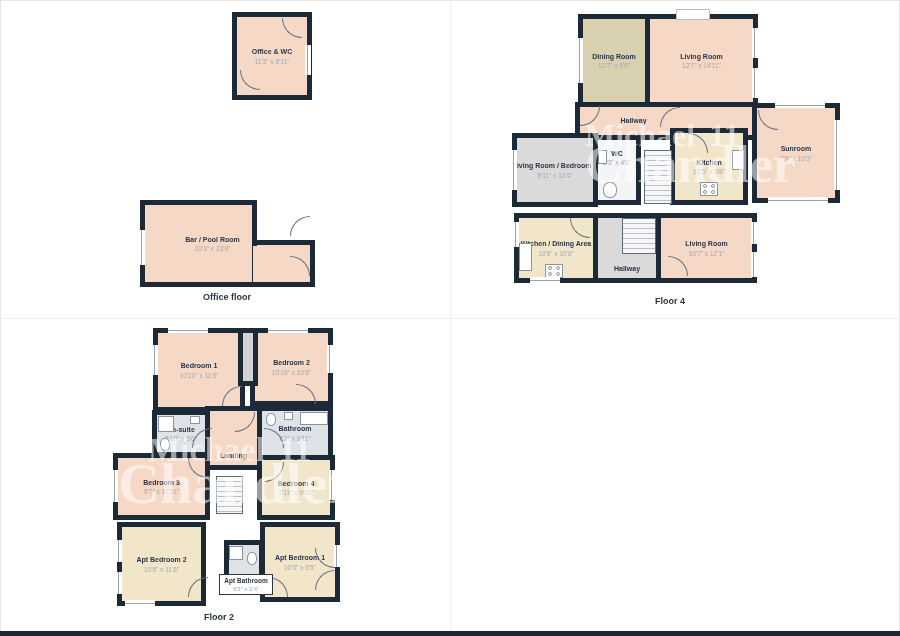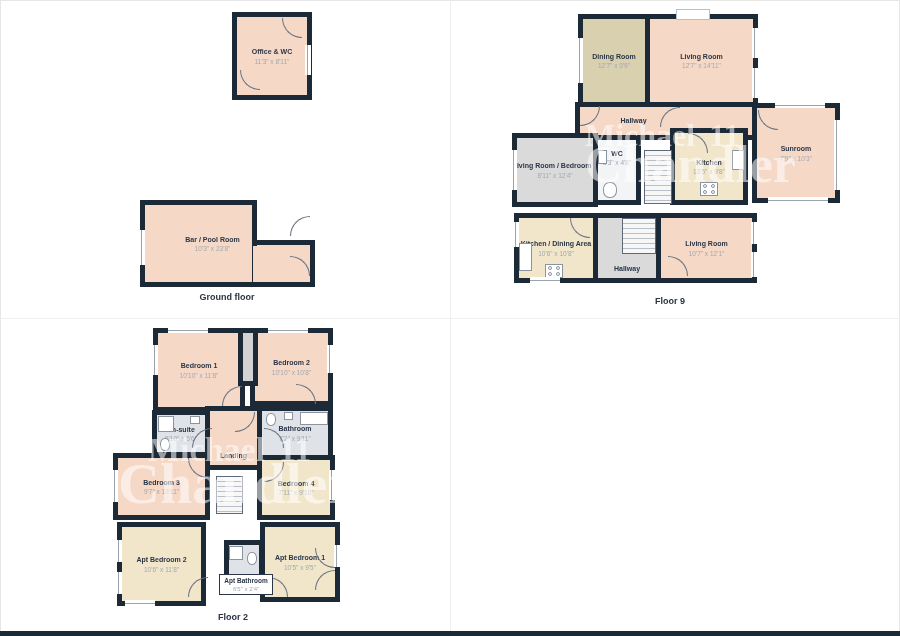--- a/index.html
+++ b/index.html
@@ -62,21 +62,21 @@
   <div class="room pink" style="left:252px;top:240px;width:63px;height:47px;"></div>
   <div class="patch" style="left:253px;top:246px;width:8px;height:36px;"></div>
 
   <div class="win-v" style="left:305px;top:45px;height:30px;"></div>
   <div class="win-v" style="left:139px;top:230px;height:35px;"></div>
   <div class="door bl" style="left:240px;top:70px;"></div>
   <div class="door bl" style="left:282px;top:18px;"></div>
   <div class="door tl" style="left:290px;top:216px;"></div>
   <div class="door tr" style="left:290px;top:256px;"></div>
 
-  <div class="floor-label" style="left:152px;top:292px;width:150px;">Ground floor</div>
+  <div class="floor-label" style="left:152px;top:292px;width:150px;">Office floor</div>
 
   <div class="room tan" style="left:578px;top:14px;width:72px;height:93px;">
     <div class="rlabel">Dining Room</div>
     <div class="rdims">12'7" x 9'9"</div>
   </div>
   <div class="room pink" style="left:645px;top:14px;width:113px;height:93px;">
     <div class="rlabel">Living Room</div>
     <div class="rdims">12'7" x 14'11"</div>
   </div>
   <div class="room pink" style="left:575px;top:102px;width:183px;height:38px;">
@@ -142,21 +142,21 @@
   <div class="fix round" style="left:603px;top:182px;width:14px;height:16px;"></div>
   <div class="fix" style="left:598px;top:150px;width:9px;height:14px;"></div>
   <div class="stove" style="left:545px;top:264px;width:18px;height:14px;">
     <div class="dot"></div>
       <div class="dot"></div>
     <div class="dot"></div>
       <div class="dot"></div>
   </div>
   <div class="fix" style="left:519px;top:243px;width:13px;height:28px;"></div>
 
-  <div class="floor-label" style="left:595px;top:296px;width:150px;">Floor 9</div>
+  <div class="floor-label" style="left:595px;top:296px;width:150px;">Floor 4</div>
 
   <div class="watermark" style="left:585px;top:122px;">
     <div class="wm1"><span>Michael</span><span class="wm-mark">11</span></div>
     <div class="wm2">Chandler</div>
   </div>
 
   <div class="room pink" style="left:153px;top:328px;width:92px;height:84px;">
     <div class="rlabel">Bedroom 1</div>
     <div class="rdims">10'10" x 11'8"</div>
   </div>
@@ -224,21 +224,21 @@
 
   <div class="fix" style="left:158px;top:416px;width:16px;height:16px;"></div>
   <div class="fix" style="left:190px;top:416px;width:10px;height:8px;"></div>
   <div class="fix round" style="left:160px;top:438px;width:10px;height:13px;"></div>
   <div class="fix" style="left:300px;top:412px;width:28px;height:13px;"></div>
   <div class="fix round" style="left:266px;top:413px;width:10px;height:13px;"></div>
   <div class="fix" style="left:284px;top:412px;width:9px;height:8px;"></div>
   <div class="fix" style="left:229px;top:546px;width:14px;height:14px;"></div>
   <div class="fix round" style="left:247px;top:552px;width:10px;height:13px;"></div>
 
-  <div class="floor-label" style="left:158px;top:612px;width:150px;">Floor 2</div>
+  <div class="floor-label" style="left:144px;top:612px;width:150px;">Floor 2</div>
 
   <div class="watermark" style="left:118px;top:436px;">
     <div class="wm1" style="font-size:34px;padding-left:30px;"><span>Michael</span><span class="wm-mark">11</span></div>
     <div class="wm2" style="font-size:58px;">Chandler</div>
   </div>
 
   <div class="bottom-bar"></div>
 </div>
 
 </body></html>

